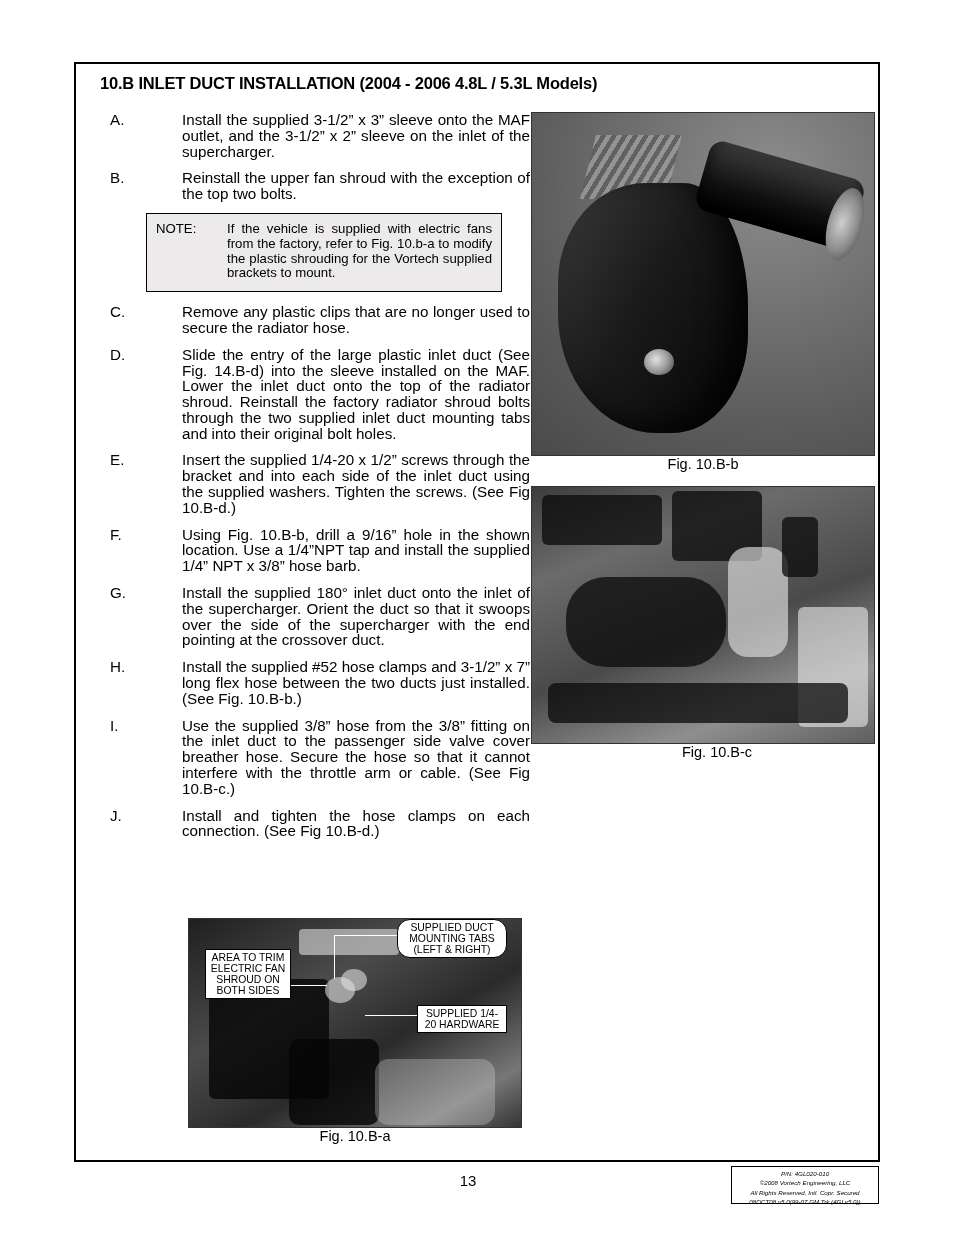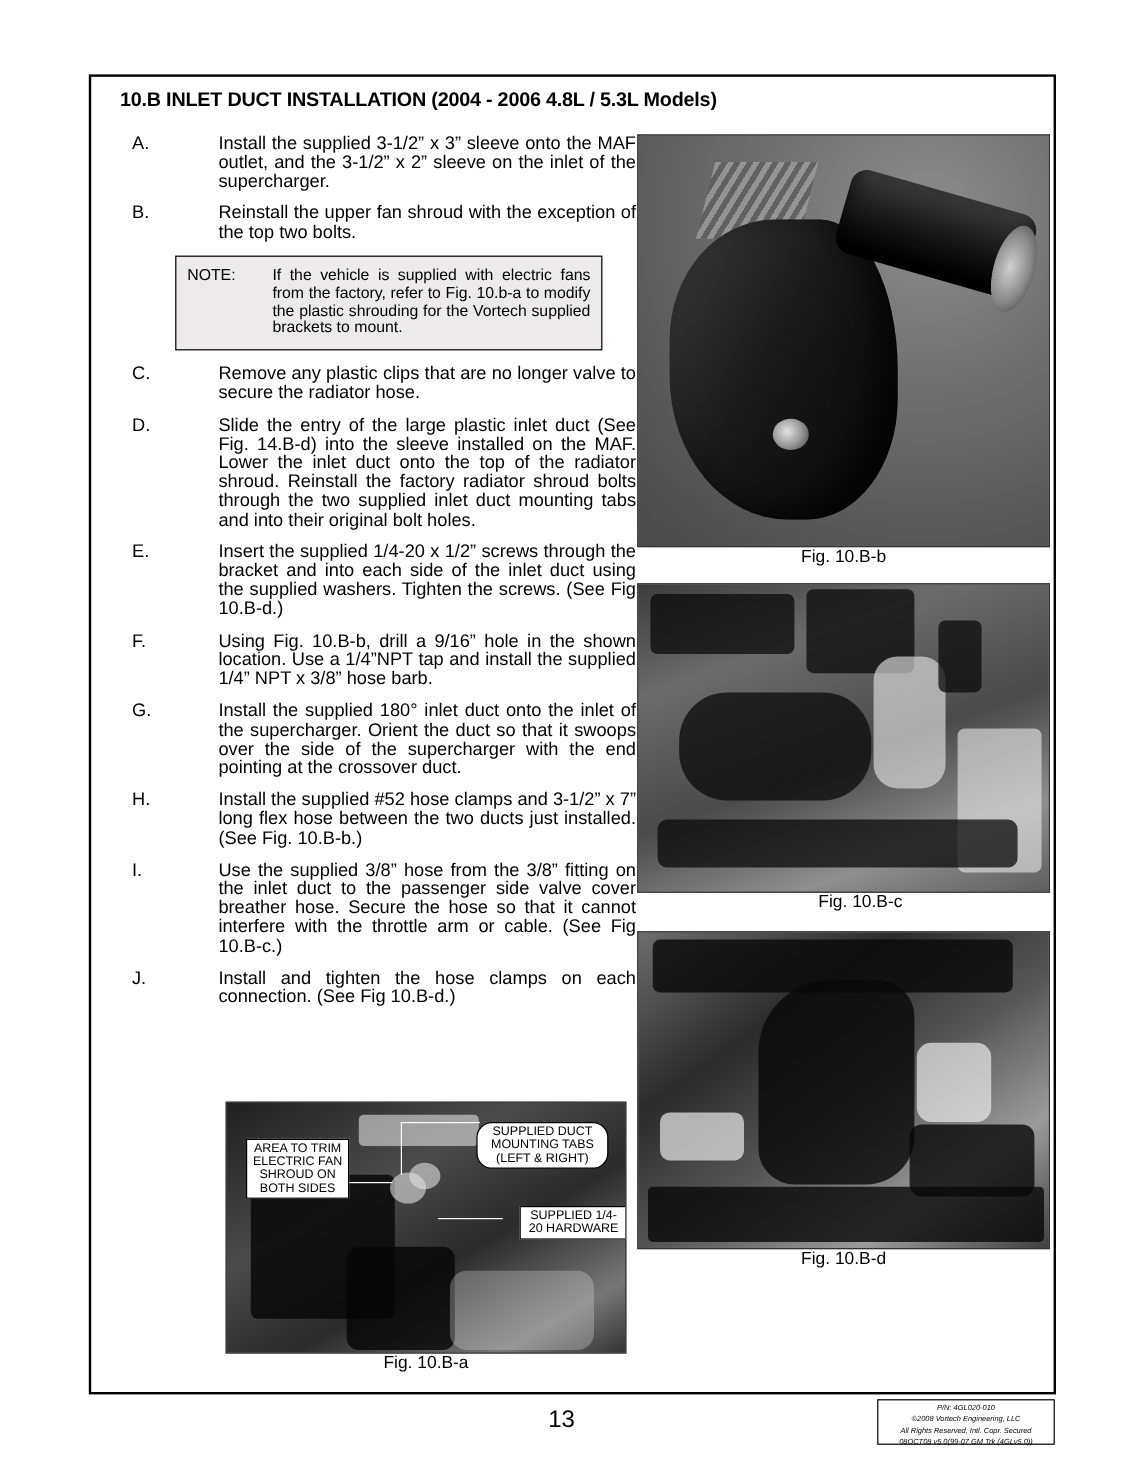--- a/index.html
+++ b/index.html
@@ -183,37 +183,37 @@
   .callout {
     position: absolute;
     background: #fff;
     border: 1px solid #000;
     font-size: 10.4px;
     line-height: 1.06;
     padding: 2px 3px;
     text-align: center;
     box-sizing: border-box;
   }
-  #callout-tabs { left: 208px; top: 16px; width: 110px; border-radius: 13px; }
+  #callout-tabs { left: 208px; top: 0px; width: 110px; border-radius: 13px; }
   #callout-area { left: 16px; top: 30px; width: 86px; }
-  #callout-hw  { left: 244px; top: 86px; width: 90px; }
+  #callout-hw  { left: 228px; top: 86px; width: 90px; }
   .lead {
     position: absolute;
     background: #fff;
     height: 1px;
   }
   .lead.v { width: 1px; }
 
   
   .page-number {
     position: absolute;
     left: 0; top: 1172px;
     width: 936px;
     text-align: center;
-    font-size: 20px;
+    font-size: 15px;
   }
   .legal-box {
     position: absolute;
     left: 731px;
     top: 1166px;
     width: 148px;
     height: 38px;
     border: 1px solid #000;
     box-sizing: border-box;
     text-align: center;
@@ -244,21 +244,21 @@
       <div class="text">Reinstall the upper fan shroud with the exception of the top two bolts.</div>
     </div>
 
     <div class="note-box">
       <div class="note-label">NOTE:</div>
       <div class="note-text">If the vehicle is supplied with electric fans from the factory, refer to Fig. 10.b-a to modify the plastic shrouding for the Vortech supplied brackets to mount.</div>
     </div>
 
     <div class="item">
       <div class="letter">C.</div>
-      <div class="text">Remove any plastic clips that are no longer valve to secure the radiator hose.</div>
+      <div class="text">Remove any plastic clips that are no longer used to secure the radiator hose.</div>
     </div>
 
     <div class="item">
       <div class="letter">D.</div>
       <div class="text">Slide the entry of the large plastic inlet duct (See Fig. 14.B-d) into the sleeve installed on the MAF. Lower the inlet duct onto the top of the radiator shroud. Reinstall the factory radiator shroud bolts through the two supplied inlet duct  mounting tabs and into their original bolt holes.</div>
     </div>
 
     <div class="item">
       <div class="letter">E.</div>
       <div class="text">Insert the supplied 1/4-20 x 1/2” screws through the bracket and into each side of the inlet duct using the supplied washers. Tighten the screws. (See Fig 10.B-d.)</div>
@@ -310,32 +310,20 @@
       <div class="blk" style="left:140px;top:4px;width:90px;height:70px;"></div>
       <div class="blk" style="left:34px;top:90px;width:160px;height:90px;border-radius:40px;"></div>
       <div class="lite" style="left:196px;top:60px;width:60px;height:110px;border-radius:20px;"></div>
       <div class="blk" style="left:250px;top:30px;width:36px;height:60px;"></div>
       <div class="lite" style="left:266px;top:120px;width:70px;height:120px;"></div>
       <div class="blk" style="left:16px;top:196px;width:300px;height:40px;border-radius:8px;"></div>
     </div>
     <div class="caption">Fig. 10.B-c</div>
   </div>
 
-  <div class="fig" id="fig-d">
-    <div class="photo ph-d">
-      <div class="ph-bg"></div>
-      <div class="blk" style="left:12px;top:6px;width:300px;height:44px;border-radius:6px;"></div>
-      <div class="blk" style="left:100px;top:40px;width:130px;height:170px;border-radius:60px 30px 40px 30px;"></div>
-      <div class="lite" style="left:232px;top:92px;width:62px;height:66px;border-radius:12px;"></div>
-      <div class="blk" style="left:226px;top:160px;width:104px;height:60px;"></div>
-      <div class="lite" style="left:18px;top:150px;width:70px;height:40px;"></div>
-      <div class="blk" style="left:8px;top:212px;width:330px;height:46px;border-radius:4px;"></div>
-    </div>
-    <div class="caption">Fig. 10.B-d</div>
-  </div>
 
   <div class="fig" id="fig-a">
     <div class="photo ph-a">
       <div class="ph-bg"></div>
       <div class="lite" style="left:110px;top:10px;width:100px;height:26px;"></div>
       <div class="blk" style="left:20px;top:60px;width:120px;height:120px;"></div>
       <div class="lite" style="left:136px;top:58px;width:30px;height:26px;border-radius:50%;"></div>
       <div class="lite" style="left:152px;top:50px;width:26px;height:22px;border-radius:50%;"></div>
       <div class="blk" style="left:100px;top:120px;width:90px;height:86px;border-radius:10px;"></div>
       <div class="lite" style="left:186px;top:140px;width:120px;height:66px;border-radius:14px;opacity:.5;"></div>

